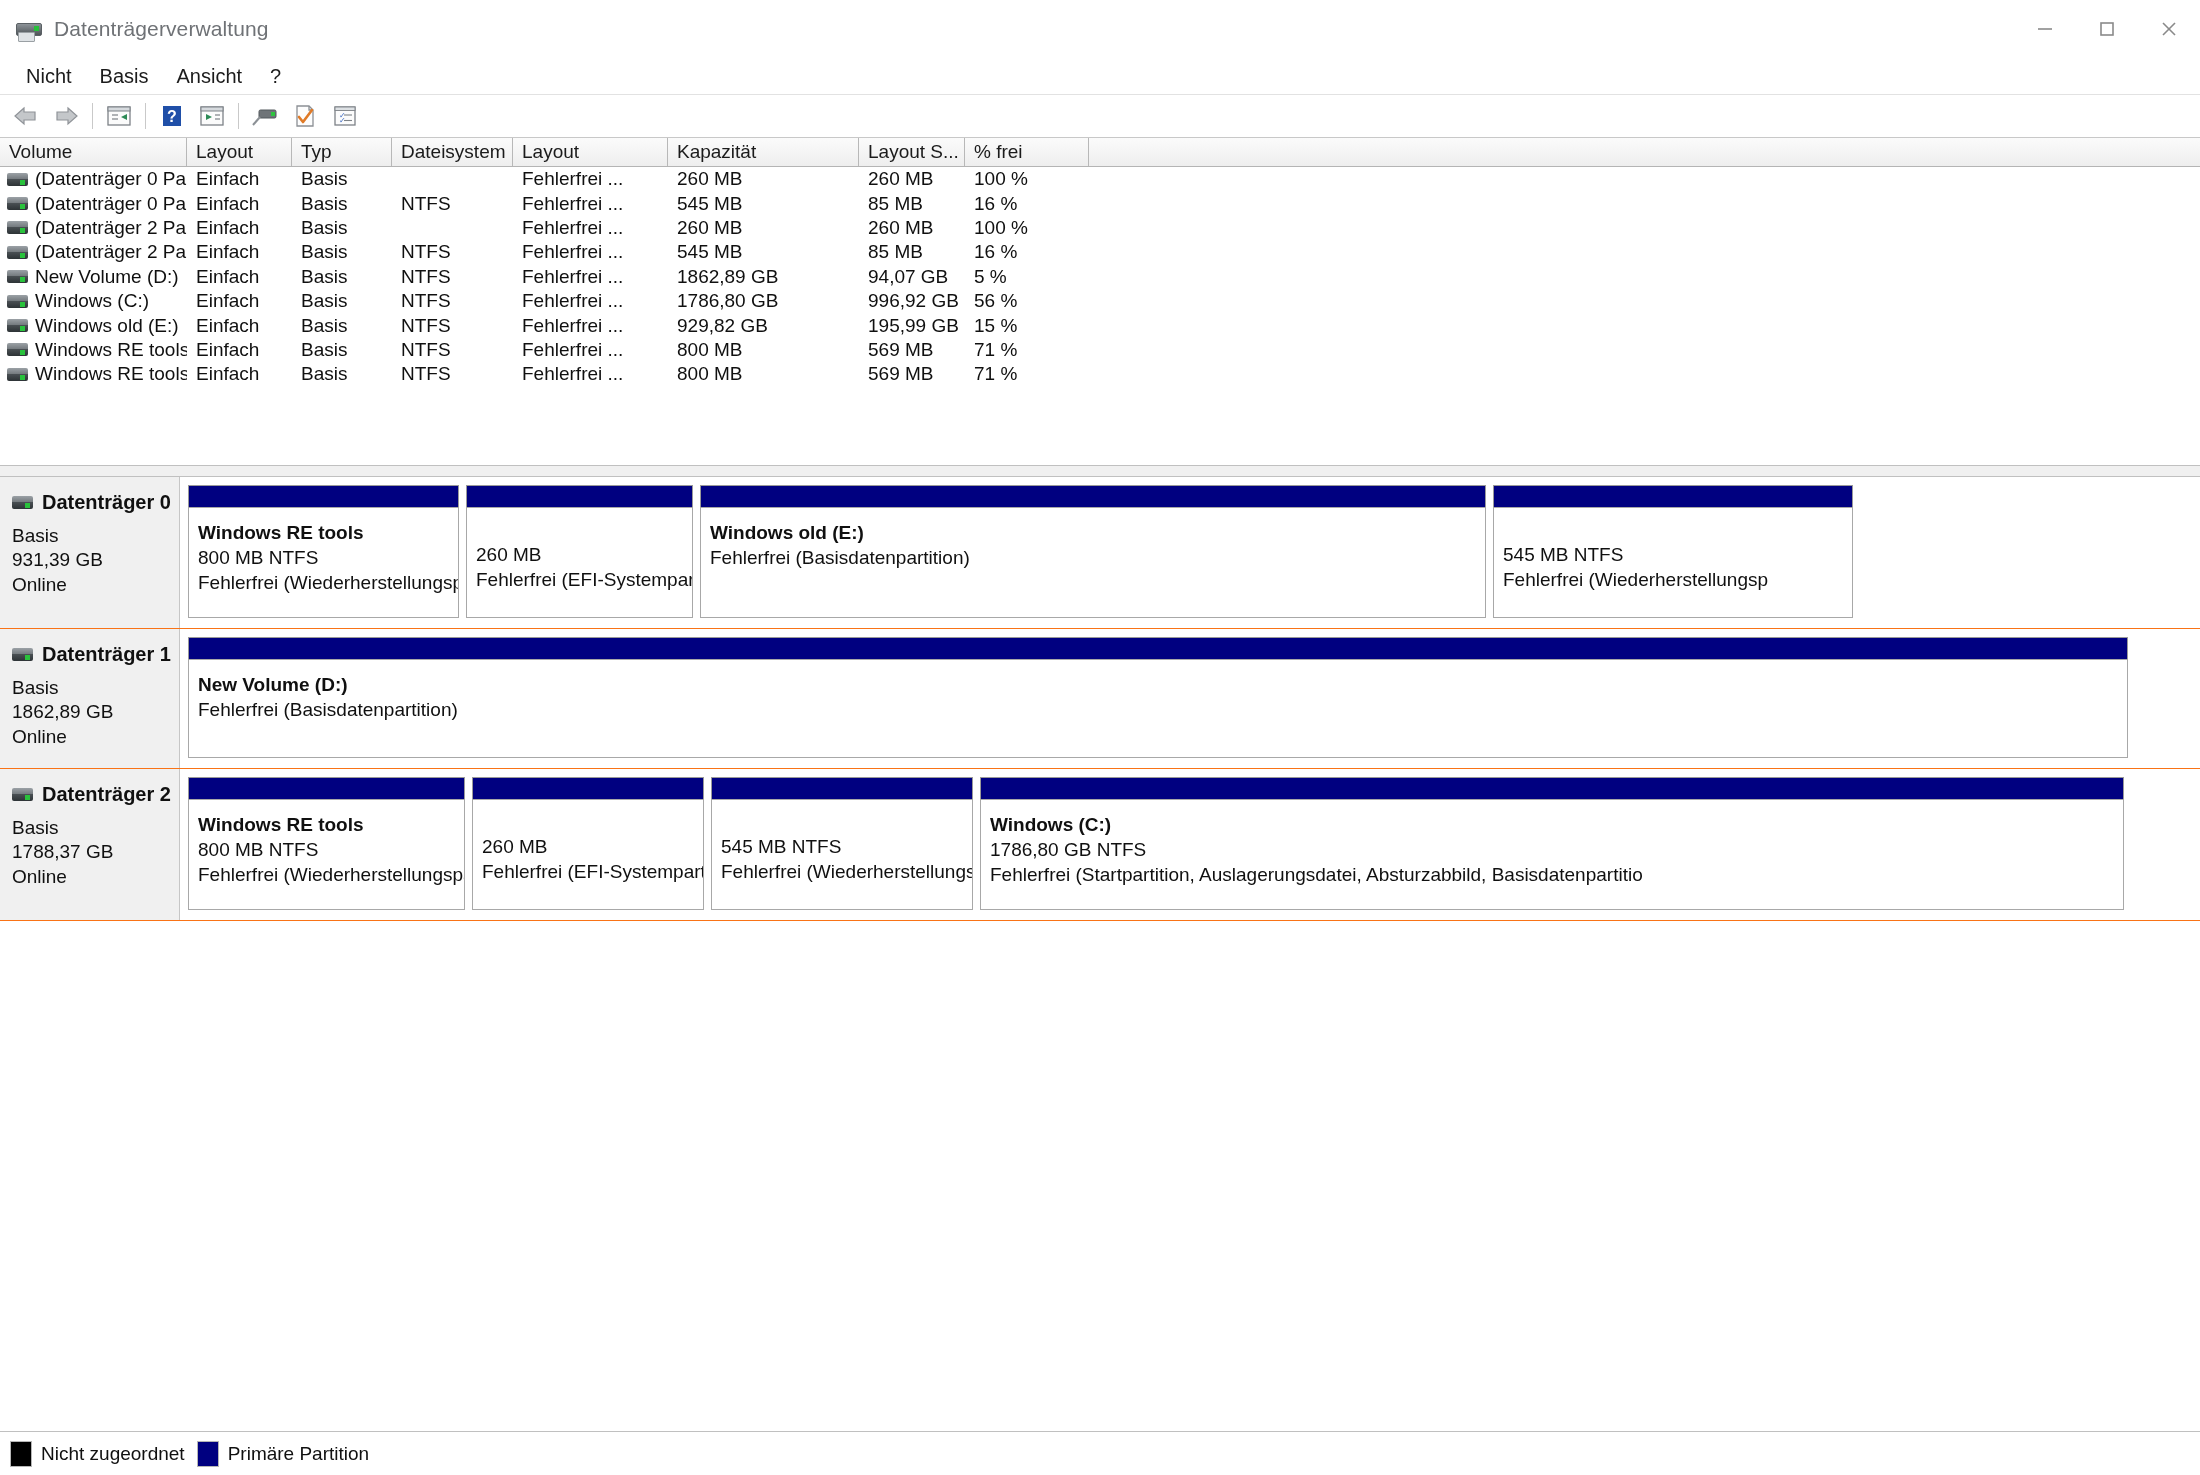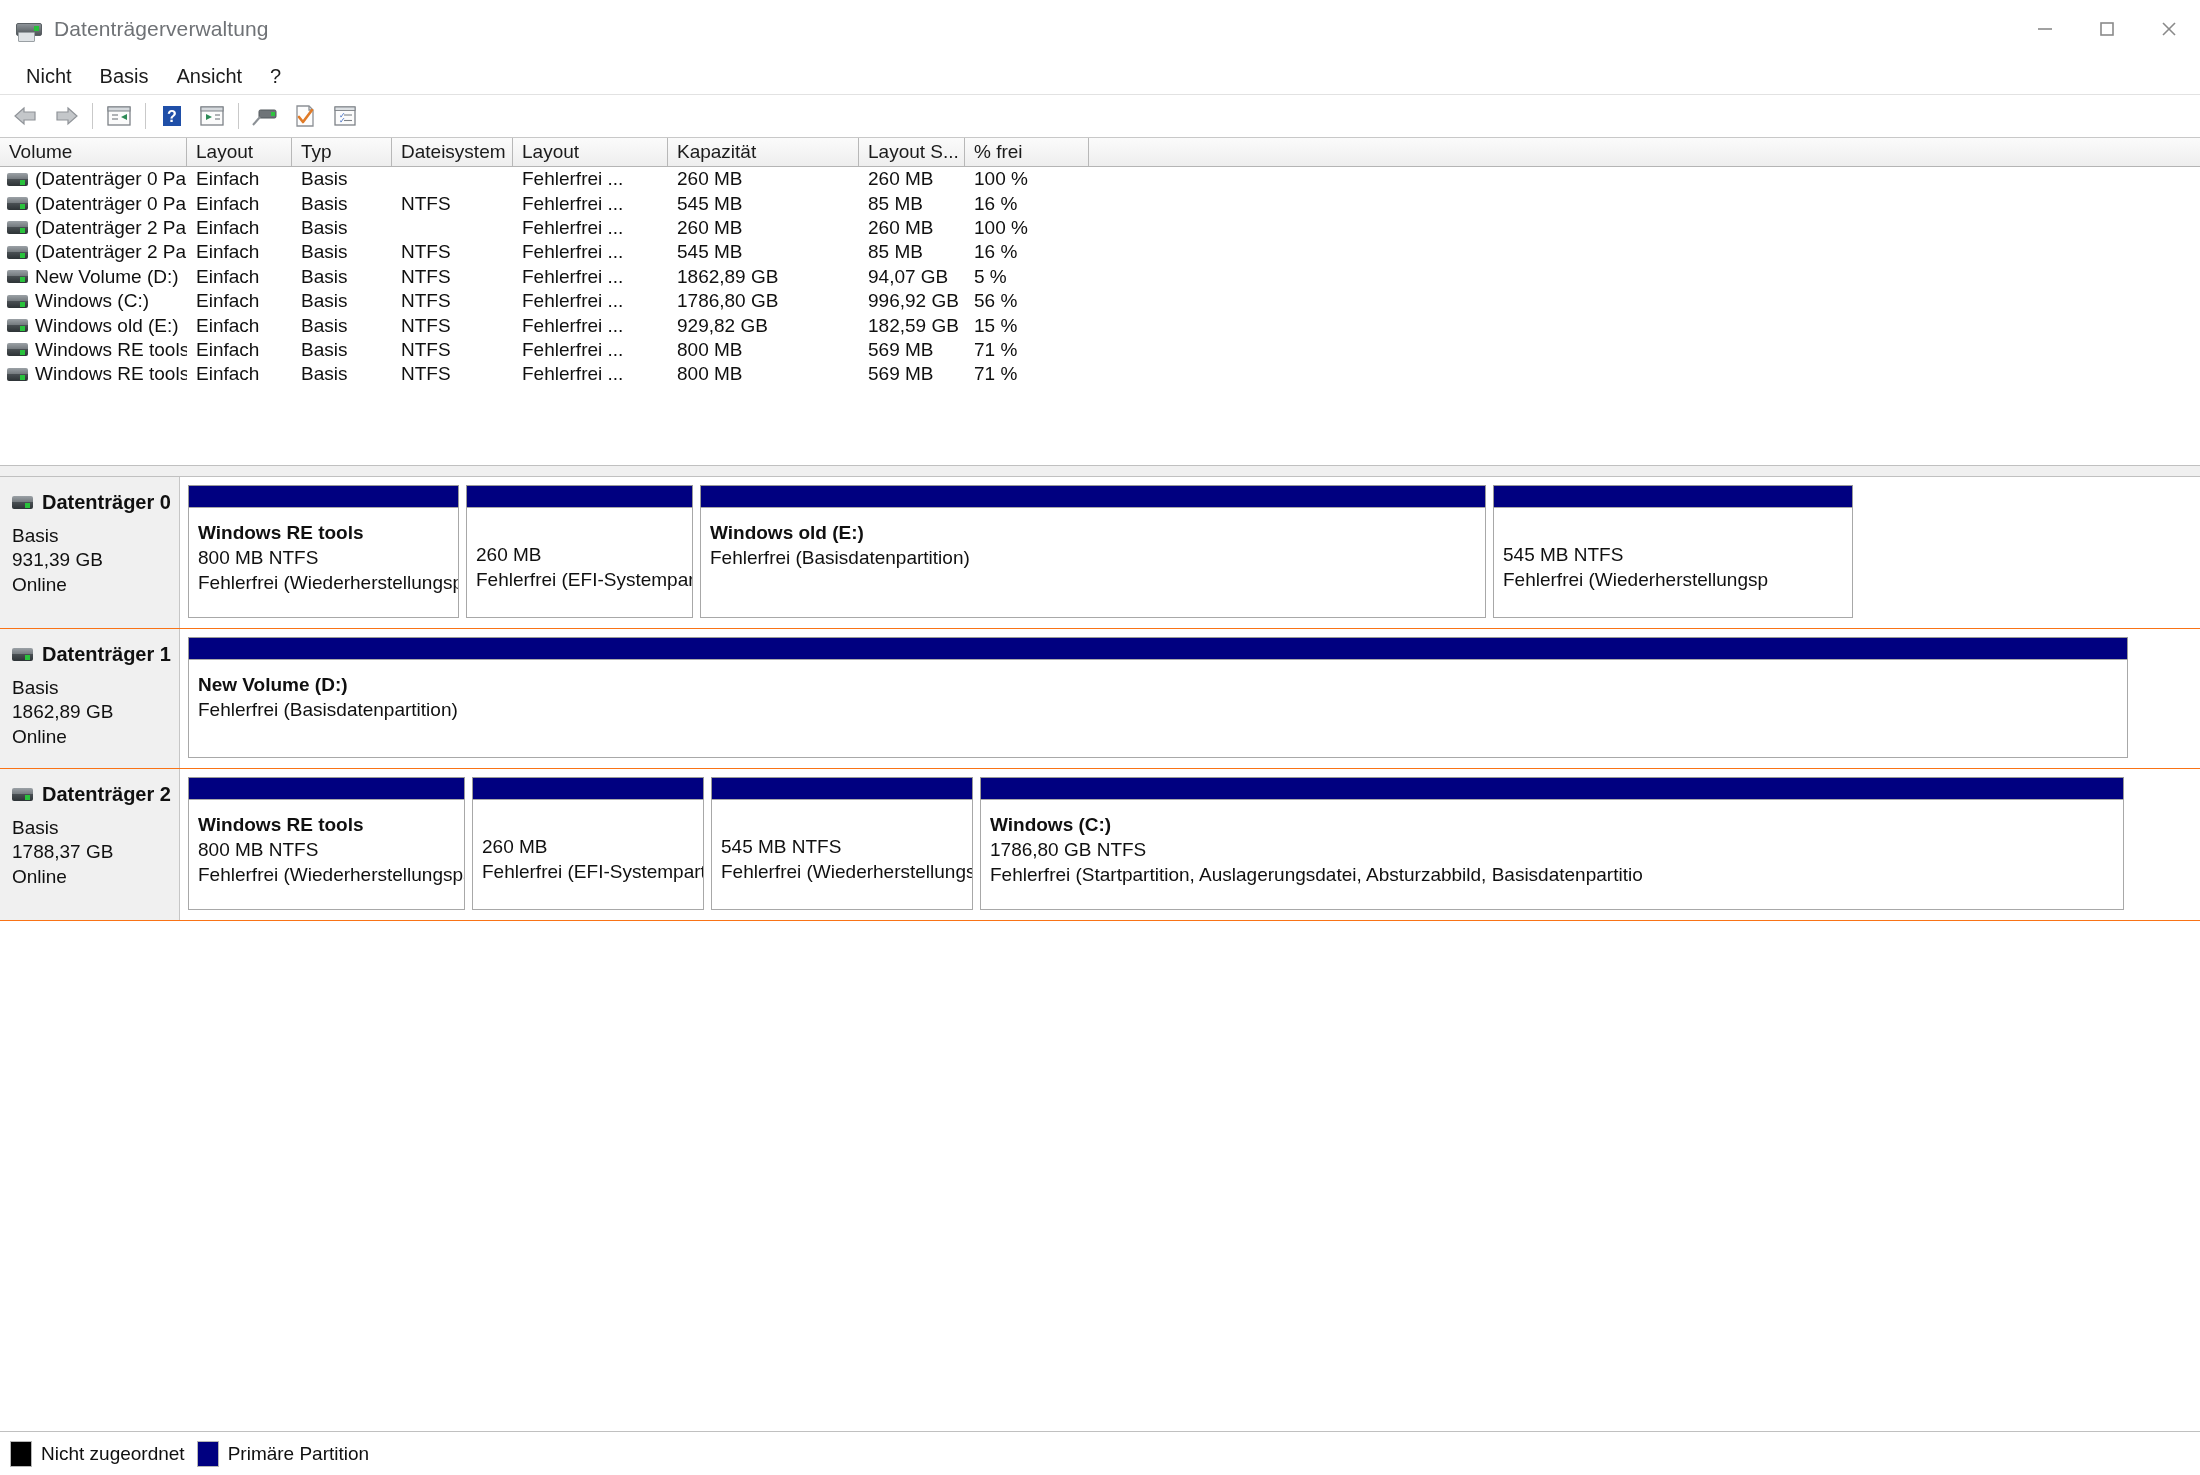--- a/index.html
+++ b/index.html
@@ -329,21 +329,21 @@
             <div class="d-bot"></div>
             <div class="d-led"></div>
           </div>
           <span>Windows old (E:)</span>
         </div>
         <div class="vcell" style="width: 105px;">Einfach</div>
         <div class="vcell" style="width: 100px;">Basis</div>
         <div class="vcell" style="width: 121px;">NTFS</div>
         <div class="vcell" style="width: 155px;">Fehlerfrei ...</div>
         <div class="vcell" style="width: 191px;">929,82 GB</div>
-        <div class="vcell" style="width: 106px;">182,59 GB</div>
+        <div class="vcell" style="width: 106px;">195,99 GB</div>
         <div class="vcell" style="width: 124px;">15 %</div>
       </div>
       <div class="vrow">
         <div class="vcell vol-name" style="width: 187px;">
           <div class="drive-ico">
             <div class="d-top"></div>
             <div class="d-bot"></div>
             <div class="d-led"></div>
           </div>
           <span>Windows RE tools</span>

